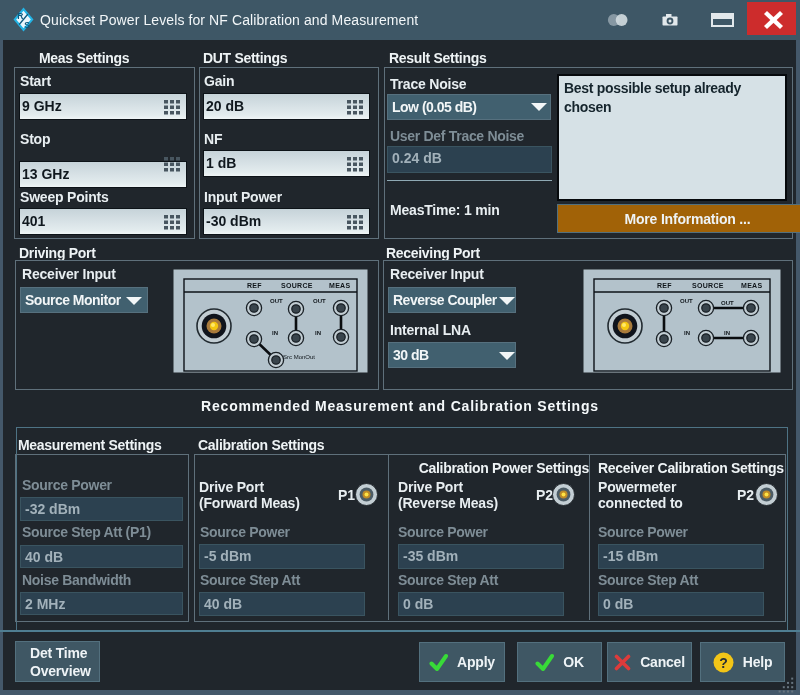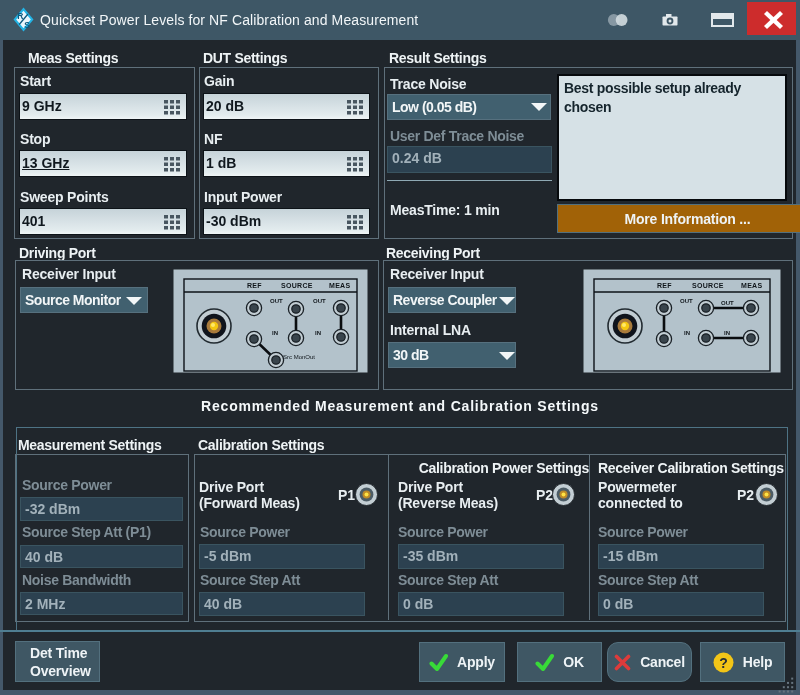--- a/index.html
+++ b/index.html
@@ -63,26 +63,26 @@
     <rect x="1" y="1" width="21" height="12" fill="none" stroke="#e2e8eb" stroke-width="2"></rect>
     <rect x="1" y="1" width="21" height="5" fill="#e2e8eb"></rect>
   </svg>
 
   <div class="abs" id="close"></div>
   <svg class="abs" style="left:747px;top:2px;" width="49" height="33">
     <line x1="18.5" y1="10.5" x2="34.5" y2="25.5" stroke="#fff" stroke-width="4.4"></line>
     <line x1="34.5" y1="10.5" x2="18.5" y2="25.5" stroke="#fff" stroke-width="4.4"></line>
   </svg>
 
-  <div class="abs glbl" style="left:6px;top:50px;padding-left:22px;">Meas Settings</div>
+  <div class="abs glbl" style="left:17px;top:50px;padding-left:22px;">Meas Settings</div>
   <div class="abs grp" style="left:14px;top:67px;width:179px;height:170px;"></div>
   <div class="abs lbl" style="left:20px;top:73px;">Start</div>
   <div class="abs inp" style="left:19px;top:93px;width:168px;height:27px;">9 GHz</div>
   <div class="abs lbl" style="left:20px;top:131px;">Stop</div>
-  <div class="abs inp" style="left:19px;top:150px;width:168px;height:27px;text-decoration:underline;">13 GHz</div>
+  <div class="abs inp" style="left:19px;top:161px;width:168px;height:27px;">13 GHz</div>
   <div class="abs lbl" style="left:20px;top:189px;">Sweep Points</div>
   <div class="abs inp" style="left:19px;top:208px;width:168px;height:27px;">401</div>
 
   <div class="abs glbl" style="left:203px;top:50px;">DUT Settings</div>
   <div class="abs grp" style="left:199px;top:67px;width:178px;height:170px;"></div>
   <div class="abs lbl" style="left:204px;top:73px;">Gain</div>
   <div class="abs inp" style="left:203px;top:93px;width:167px;height:27px;">20 dB</div>
   <div class="abs lbl" style="left:204px;top:131px;">NF</div>
   <div class="abs inp" style="left:203px;top:150px;width:167px;height:27px;">1 dB</div>
   <div class="abs lbl" style="left:204px;top:189px;">Input Power</div>
@@ -182,21 +182,21 @@
       <path d="M2.5 10.5 L8 16 L17 3" fill="none" stroke="#38da38" stroke-width="4" stroke-linecap="round" stroke-linejoin="round"></path>
     </svg>
     <span>Apply</span>
   </div>
   <div class="abs btn" style="left:517px;top:642px;width:85px;height:40px;text-align:center;">
     <svg width="19" height="18">
       <path d="M2.5 10.5 L8 16 L17 3" fill="none" stroke="#38da38" stroke-width="4" stroke-linecap="round" stroke-linejoin="round"></path>
     </svg>
     <span>OK</span>
   </div>
-  <div class="abs btn" style="left:607px;top:642px;width:85px;height:40px;border-radius:11px;">
+  <div class="abs btn" style="left:607px;top:642px;width:85px;height:40px;">
     <svg width="17" height="17">
       <path d="M2.5 2.5 L14.5 14.5 M14.5 2.5 L2.5 14.5" stroke="#dd3b3b" stroke-width="3.6" stroke-linecap="round"></path>
     </svg>
     <span>Cancel</span>
   </div>
   <div class="abs btn" style="left:700px;top:642px;width:85px;height:40px;">
     <svg width="21" height="21">
       <circle cx="10.5" cy="10.5" r="10" fill="#f3c517"></circle>
       <text x="10.5" y="15.5" text-anchor="middle" font-size="14" font-weight="bold" fill="#272f36" font-family="Liberation Sans">?</text>
     </svg>

